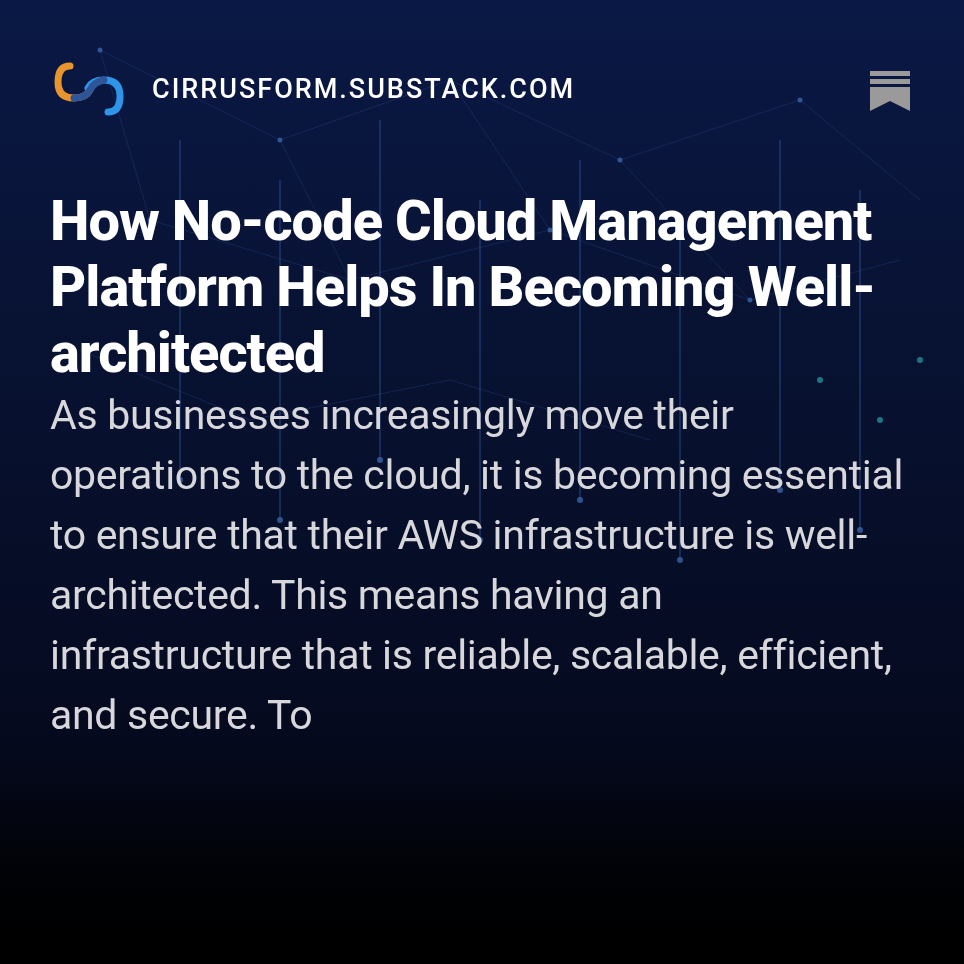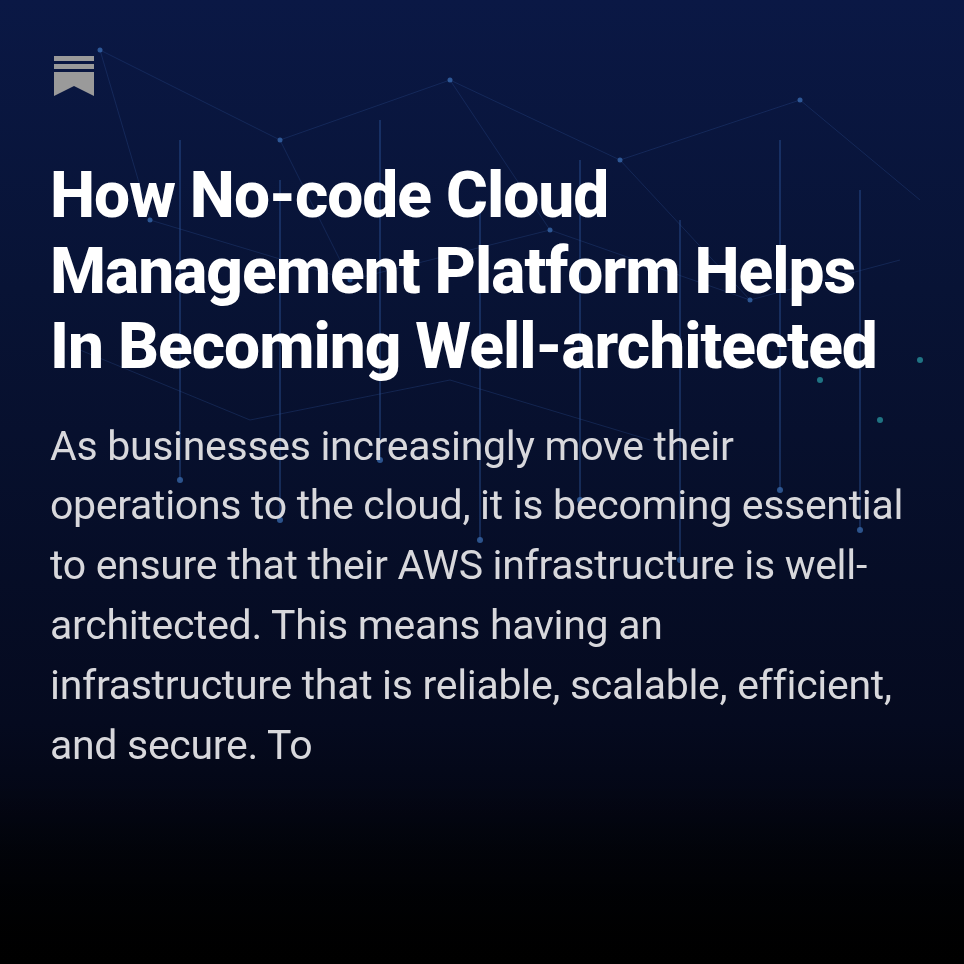--- a/index.html
+++ b/index.html
@@ -69,25 +69,24 @@
       letter-spacing: 2px;
     }
     
     .bookmark-icon {
       width: 48px;
       height: 48px;
     }
     
     .article-title {
       color: #ffffff;
-      font-size: 64px;
+      font-size: 56px;
       font-weight: 800;
       line-height: 1.18;
       letter-spacing: -1px;
-      margin-bottom: 32px;
     }
     
     .article-body {
       color: #d8d8dc;
       font-size: 41px;
       font-weight: 400;
       line-height: 1.46;
       letter-spacing: -0.3px;
     }
     
@@ -158,20 +157,28 @@
   <g fill="#3adada" opacity="0.7">
     <circle cx="820" cy="380" r="3"></circle>
     <circle cx="880" cy="420" r="3"></circle>
     <circle cx="920" cy="360" r="3"></circle>
   </g>
 </svg>
 
 <div class="content">
 
   <div class="header">
+    <div class="header-left">
+      <svg class="logo" viewBox="0 0 78 78">
+        <path d="M 20 16 Q 8 16 8 32 Q 8 48 24 48 Q 36 48 40 40" stroke="#e8952e" stroke-width="7" fill="none" stroke-linecap="round"></path>
+        <path d="M 58 62 Q 70 62 70 46 Q 70 30 54 30 Q 42 30 38 38" stroke="#2e95e8" stroke-width="7" fill="none" stroke-linecap="round"></path>
+        <path d="M 24 48 Q 36 48 40 40 Q 44 32 54 30" stroke="#2e5599" stroke-width="7" fill="none" stroke-linecap="round"></path>
+      </svg>
+      <div class="domain">CIRRUSFORM.SUBSTACK.COM</div>
+    </div>
     <svg class="bookmark-icon" viewBox="0 0 48 48">
       <rect x="4" y="6" width="40" height="5" fill="#9a9a9a"></rect>
       <rect x="4" y="14" width="40" height="5" fill="#9a9a9a"></rect>
       <path d="M 4 22 L 44 22 L 44 46 L 24 36 L 4 46 Z" fill="#9a9a9a"></path>
     </svg>
   </div>
 
   <h1 class="article-title">How No-code Cloud Management Platform Helps In Becoming Well-architected</h1>
 
   <p class="article-body">As businesses increasingly move their operations to the cloud, it is becoming essential to ensure that their AWS infrastructure is well-architected. This means having an infrastructure that is reliable, scalable, efficient, and secure. To</p>

